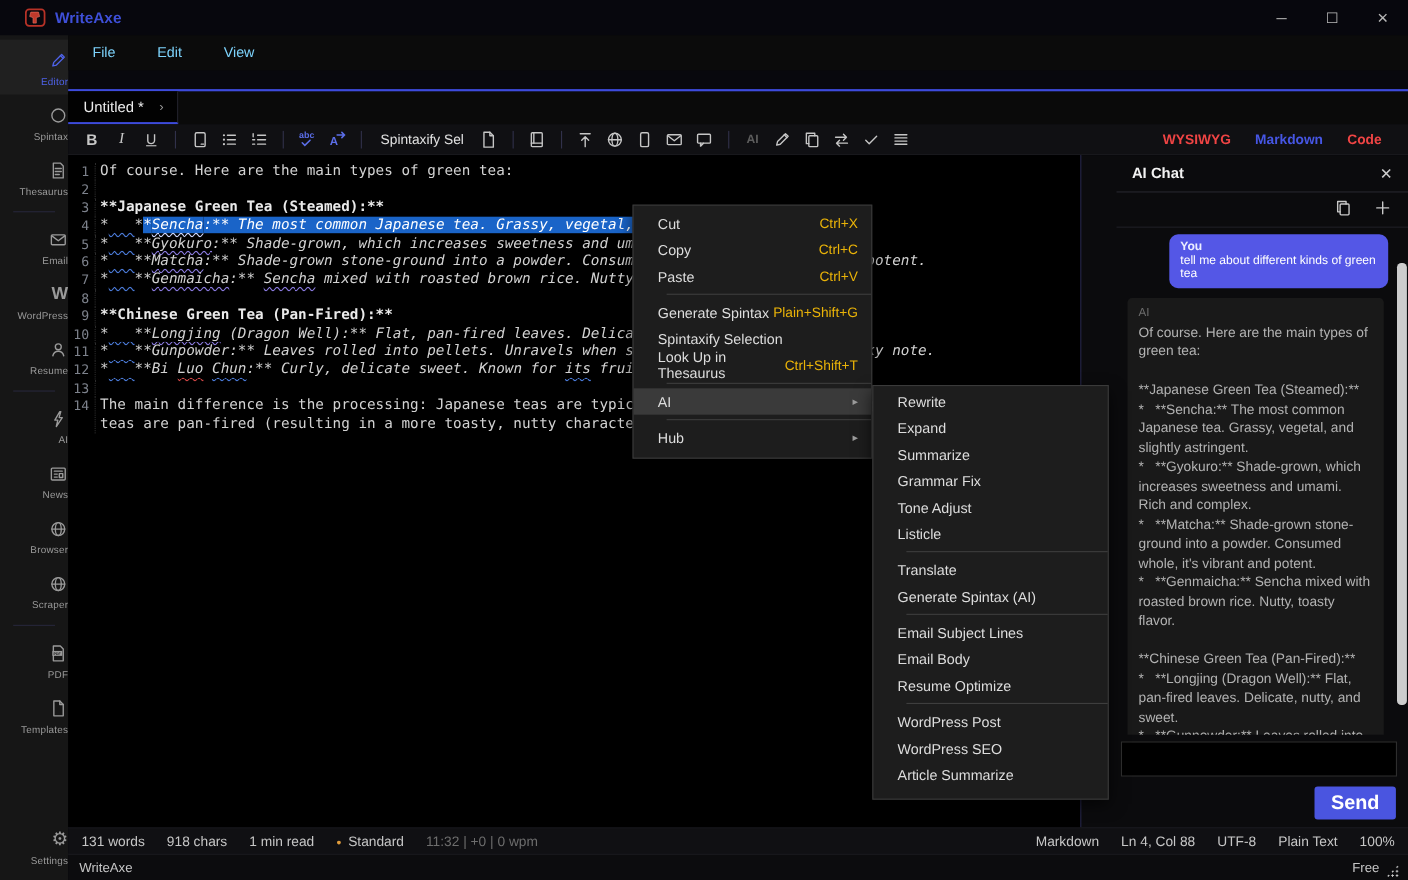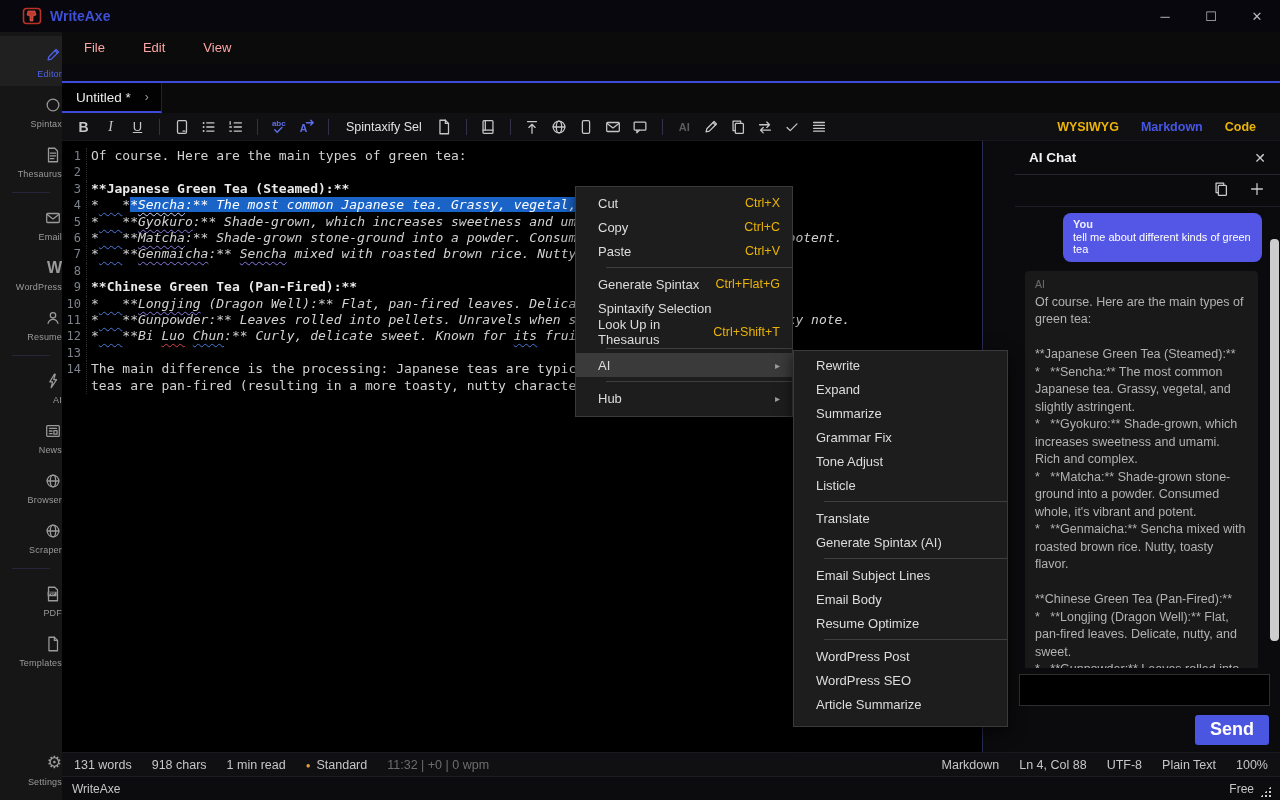--- a/index.html
+++ b/index.html
@@ -25,40 +25,40 @@
   .sb-item.active { background:#202020; color:#4e62e8; }
   .sb-item.push { margin-top:auto; margin-bottom:6px; }
   .sb-ico { height:22px; display:flex; align-items:center; justify-content:center; }
   .sb-ico svg { display:block; }
   .sb-lbl { font-size:9px; letter-spacing:.2px; }
   .sb-sep { height:1px; background:#26263a; margin:6px 12px; }
 
   
   .main { flex:1; display:flex; flex-direction:column; min-width:0; }
   .menubar { height:32px; background:#0b0b0b; display:flex; align-items:center; padding-left:8px; }
-  .menu-item { padding:0 24px 0 14px; font-size:13px; color:#fca5a5; height:32px; line-height:32px; }
+  .menu-item { padding:0 24px 0 14px; font-size:13px; color:#7dd3fc; height:32px; line-height:32px; }
   .tabstrip { height:32px; background:#0a0a0a; border-top:2px solid #3d4bdc; display:flex;margin-top:17px; }
   .tab { display:flex; align-items:center; gap:14px; padding:0 12px 0 14px; background:#020202;
     border-right:1px solid #23232d; border-bottom:2px solid #3d4bdc; color:#ececec; font-size:13.5px; }
   .tab-chevron { color:#9a9a9a; font-size:12px; }
 
   
   .toolbar { height:28px; background:#101013; display:flex; align-items:center; padding:0 8px; border-bottom:1px solid #18181c; }
   .tb-btn { min-width:27px; height:24px; display:flex; align-items:center; justify-content:center;
     background:none; border:none; color:#c6c6c6; padding:0 3px; }
   .tb-btn svg { display:block; }
   .tb-lbl { font-size:13px; }
   .tb-lbl.fw-b { font-weight:bold; font-size:14px; }
   .tb-lbl.it { font-style:italic; font-family:"Liberation Serif", serif; font-size:14px; }
   .tb-lbl.un { text-decoration:underline; }
   .tb-lbl.txt { font-size:12.5px; color:#e2e2e2; padding:0 6px; white-space:nowrap; }
   .tb-lbl.dim-sm { font-size:11px; font-weight:bold; color:#5c5c5c; }
   .tb-sep { width:1px; height:16px; background:#31314b; margin:0 8px; }
   .view-modes { margin-left:auto; display:flex; gap:22px; padding-right:16px; }
-  .vm { font-size:12.5px; font-weight:bold; color:#eab308; background:none; border:none; }
+  .vm { font-size:12.5px; font-weight:bold; color:#ef4444; background:none; border:none; }
   .vm.active { color:#4656e4; }
 
   
   .content { flex:1; display:flex; min-height:0; }
   .editor { flex:1; background:#000; padding-top:7px; overflow:hidden; position:relative;
     font-family:"DejaVu Sans Mono", monospace; font-size:13px; line-height:16.4px; }
   .eline { display:flex; min-height:16.4px; }
   .gut { width:25px; flex-shrink:0; text-align:right; padding-right:5px; color:#7d828c;
     font-size:12px; border-right:1px dotted #2c2c2c; }
   .ecode { white-space:pre; padding-left:4px; color:#d2d2d2; }
@@ -674,21 +674,21 @@
       <span class="mi-right">Ctrl+C</span>
     </div>
 
     <div class="mi">
       <span>Paste</span>
       <span class="mi-right">Ctrl+V</span>
     </div>
   <div class="menu-sep"></div>
     <div class="mi">
       <span>Generate Spintax</span>
-      <span class="mi-right">Ctrl+Flat+G</span>
+      <span class="mi-right">Plain+Shift+G</span>
     </div>
 
     <div class="mi">
       <span>Spintaxify Selection</span>
       <span class="mi-right"></span>
     </div>
 
     <div class="mi">
       <span>Look Up in Thesaurus</span>
       <span class="mi-right">Ctrl+Shift+T</span>

